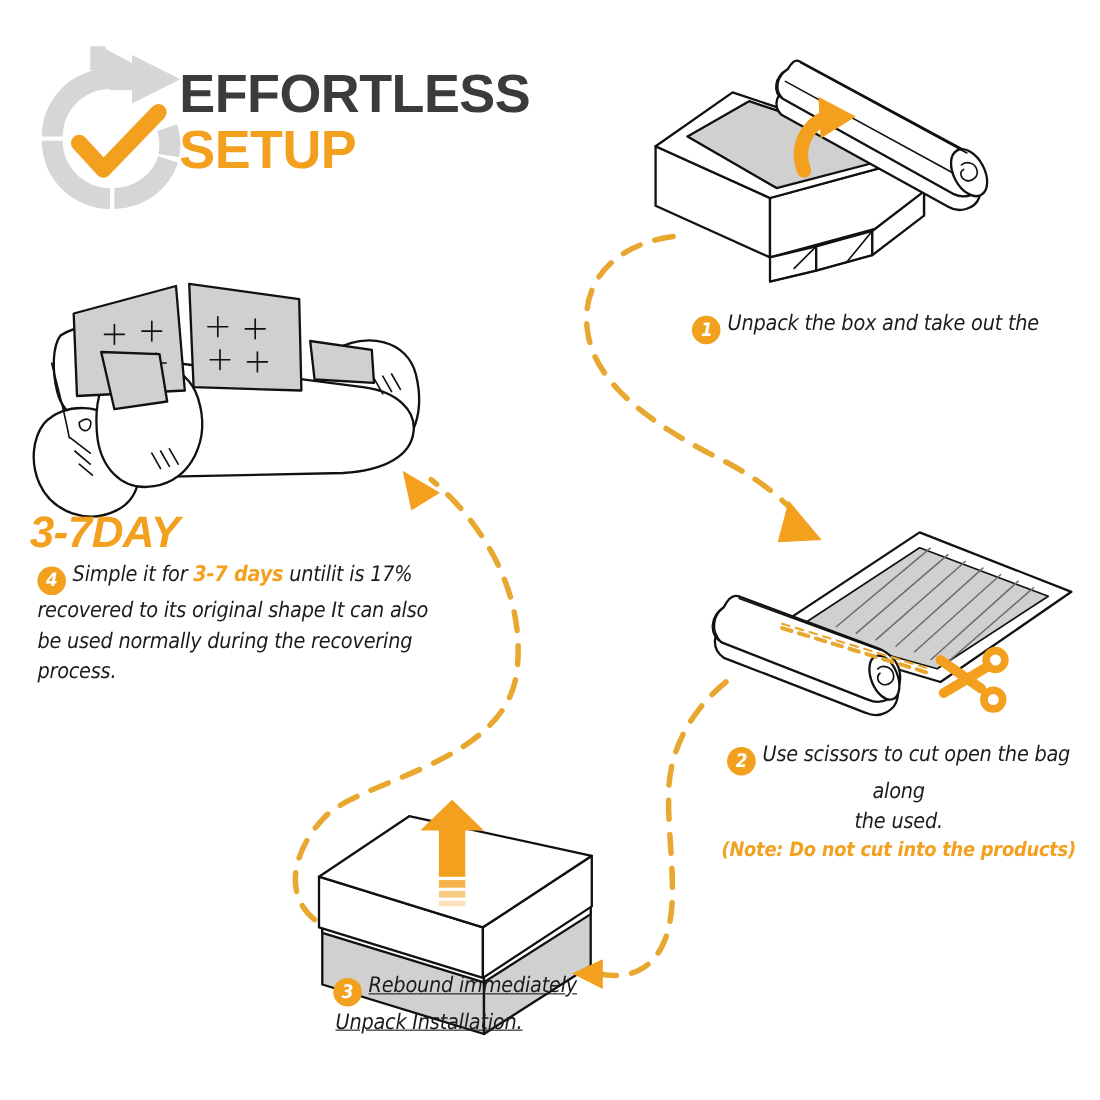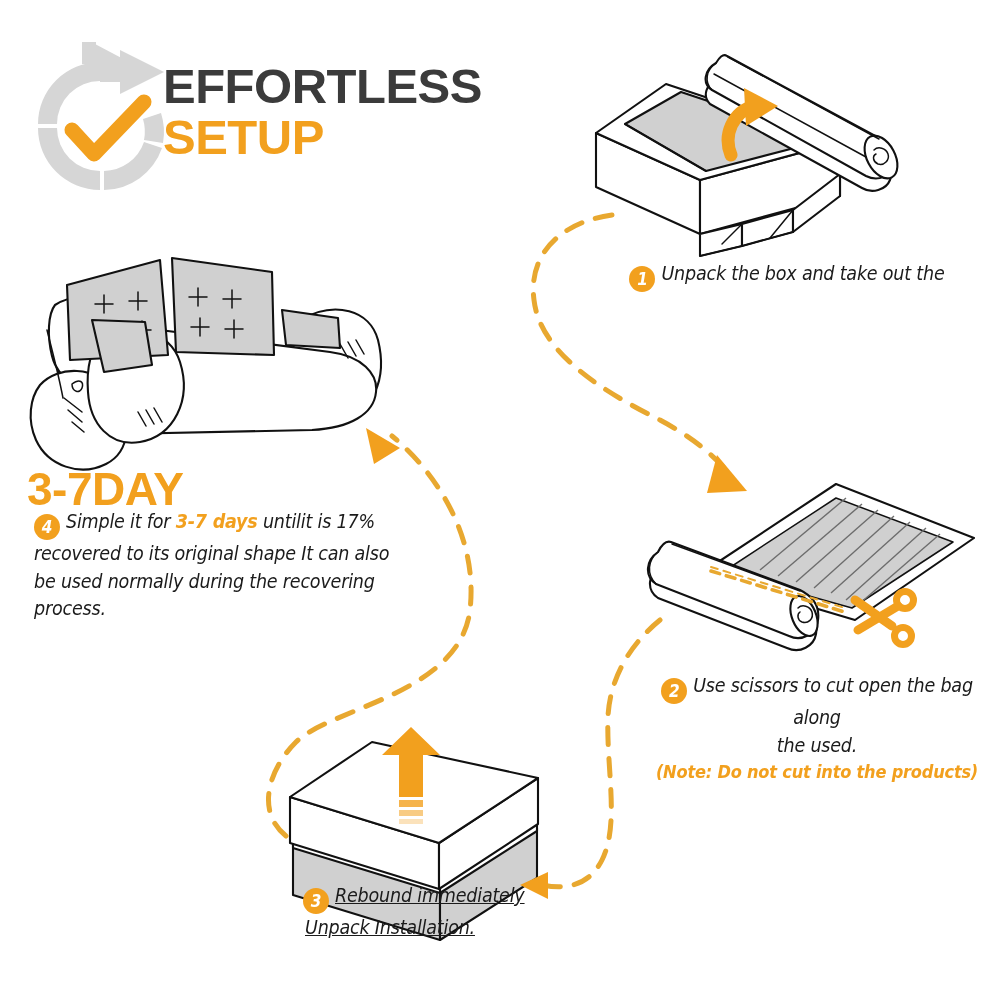--- a/index.html
+++ b/index.html
@@ -41,24 +41,25 @@
   .title-line.one { color: #3b3b3b; }
   .title-line.two { color: #F2A01E; margin-top: 3px; }
 
   
   .day-heading {
     position: absolute;
     left: 27px;
     top: 462px;
     font-family: "Liberation Sans", sans-serif;
     font-weight: bold;
-    font-size: 46px;
+    font-size: 40px;
     color: #F2A01E;
     letter-spacing: -0.5px;
     white-space: nowrap;
+    font-style: italic;
   }
 
   
   .step-block {
     position: absolute;
     font-family: "DejaVu Sans", sans-serif;
     color: #1b1b1b;
   }
   .step-para {
     font-style: italic;
@@ -90,21 +91,21 @@
   }
   .note {
     color: #F2A01E;
     font-weight: bold;
     font-style: italic;
     font-size: 18px;
     letter-spacing: -0.2px;
   }
 
   
-  #step1-block { left: 601px; top: 260px; width: 372px; text-align: center; }
+  #step1-block { left: 601px; top: 280px; width: 372px; text-align: center; }
   #step1-block .step-para { text-align: center; }
 
   
   #step2-block { left: 652px; top: 672px; width: 330px; text-align: center; }
 
   
   #step3-block { left: 303px; top: 882px; width: 270px; text-align: left; text-decoration: underline; }
 
   
   #step4-block { left: 34px; top: 508px; width: 360px; text-align: left; }

